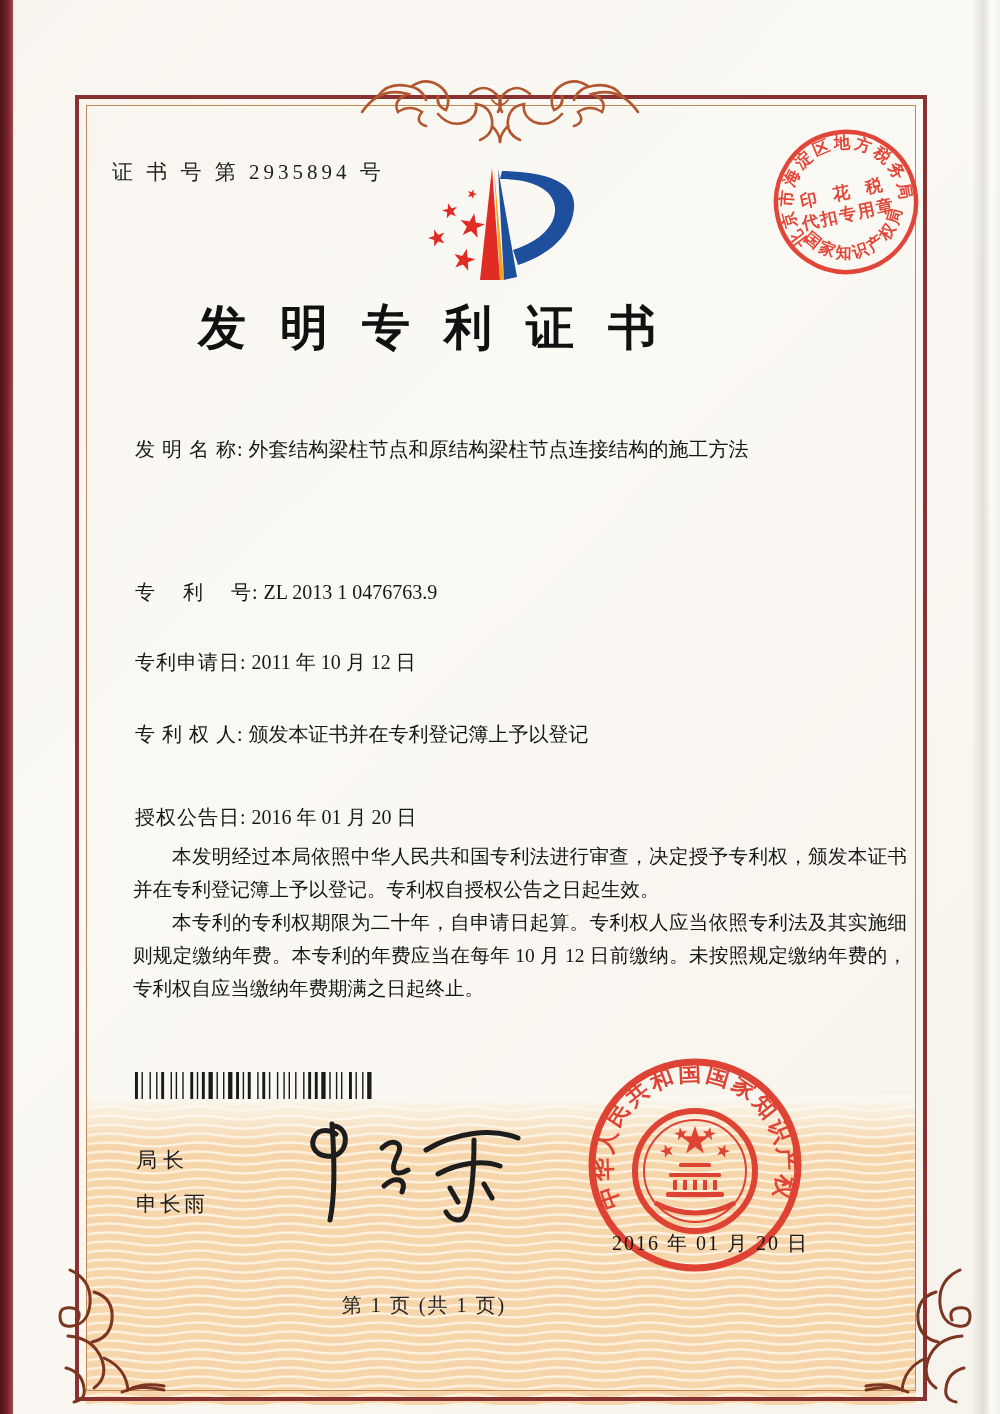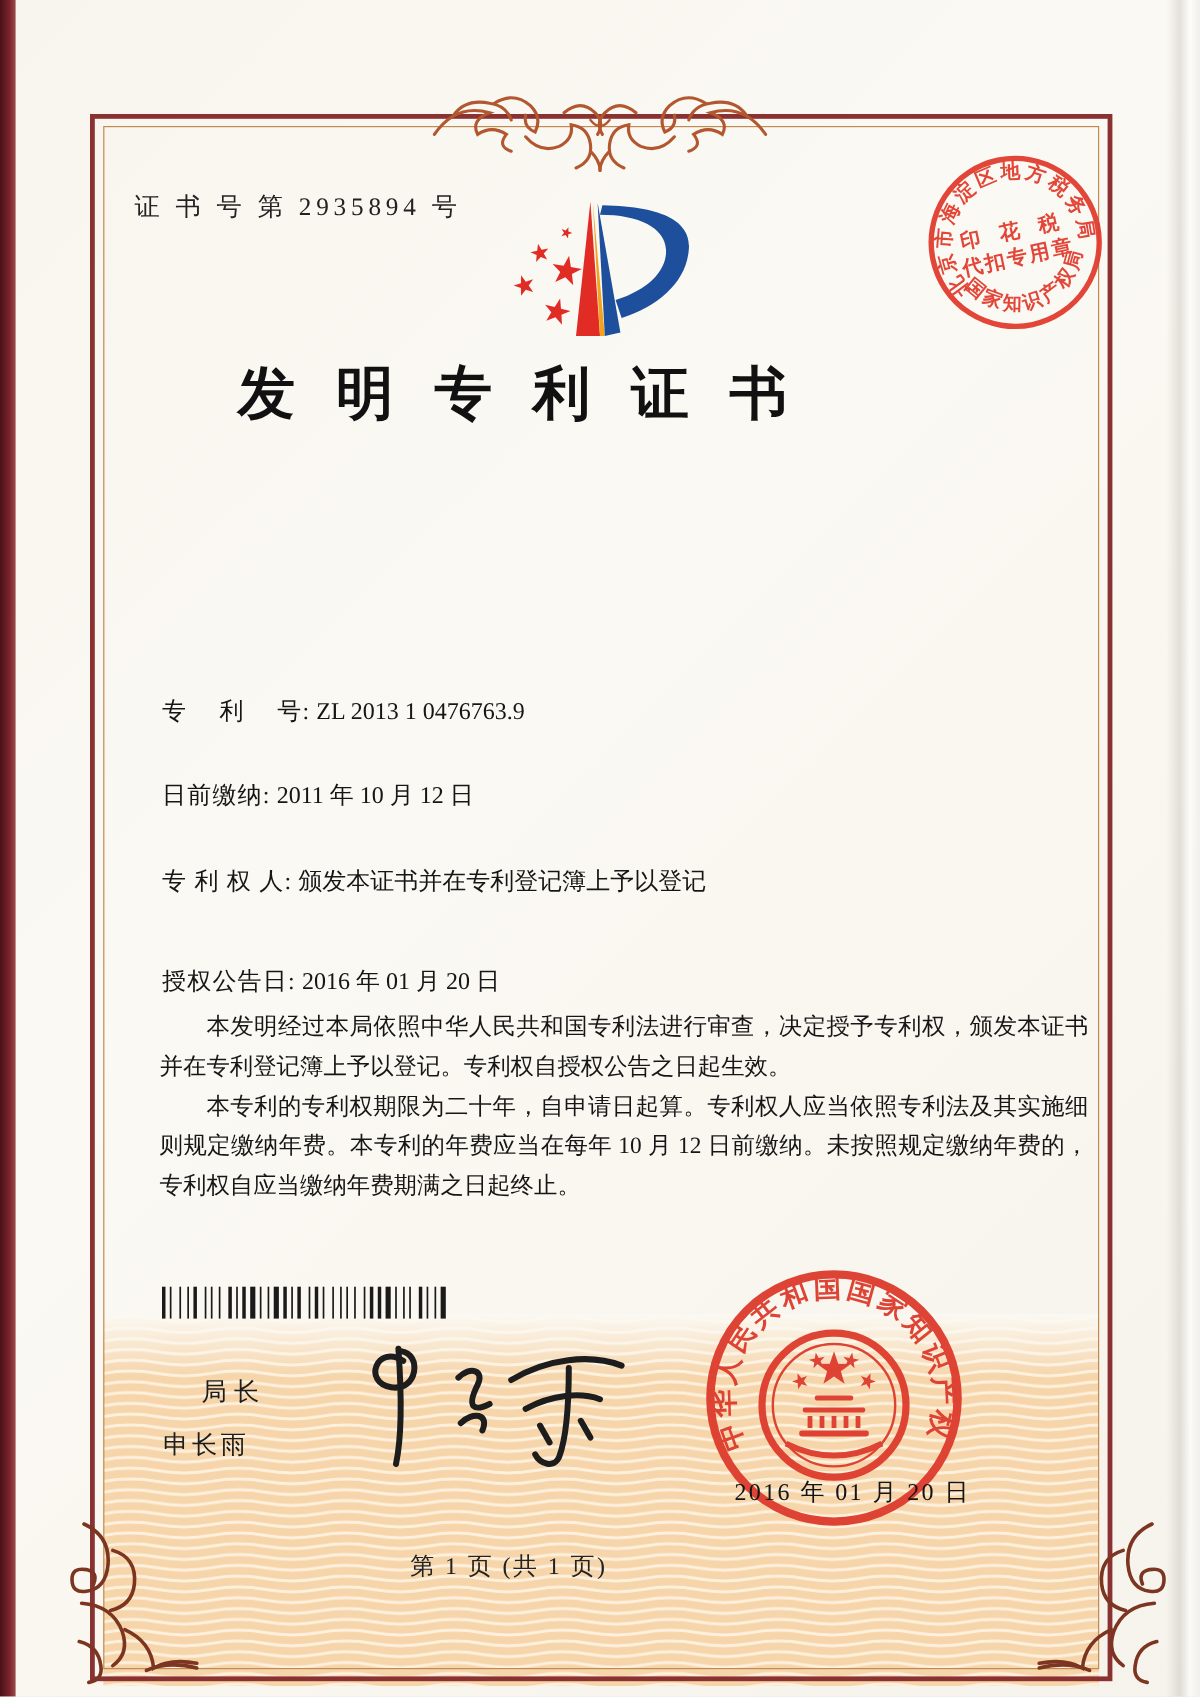--- a/index.html
+++ b/index.html
@@ -25,21 +25,21 @@
   
   .certno{position:absolute;left:112px;top:158px;font-size:21px;letter-spacing:4px;color:#222;}
   .title{position:absolute;left:0;top:296px;width:854px;text-align:center;
     font-size:48px;font-weight:bold;letter-spacing:34px;padding-left:34px;box-sizing:border-box;color:#111;}
   .field{position:absolute;left:135px;font-size:20px;white-space:nowrap;color:#161616;}
   .field .lbl{letter-spacing:1px;}
   .paras{position:absolute;left:133px;top:840px;width:774px;font-size:19.5px;line-height:33px;text-align:justify;color:#161616;}
   .paras p{margin:0;text-indent:2em;}
   .barcode{position:absolute;left:135px;top:1072px;width:252px;height:27px;z-index:3;}
   .signer-pos{position:absolute;left:136px;top:1146px;font-size:21px;letter-spacing:6px;z-index:4;
-    font-family:Liberation Serif, serif;margin-left:32px;}
+    font-family:Liberation Serif, serif;}
   .signer-name{position:absolute;left:136px;top:1190px;font-size:21px;letter-spacing:3px;z-index:4;
     font-family:"Liberation Sans","DejaVu Sans",sans-serif;}
   .signature{position:absolute;left:278px;top:1108px;z-index:4;}
   .seal-big{position:absolute;left:580px;top:1050px;z-index:4;opacity:.95;}
   .seal-date{position:absolute;left:612px;top:1230px;font-size:20px;letter-spacing:2px;color:#141414;z-index:5;}
   .stamp-tax{position:absolute;left:768px;top:124px;z-index:4;opacity:.93;}
   .footer{position:absolute;left:0;top:1292px;width:848px;text-align:center;font-size:20px;letter-spacing:2px;color:#222;z-index:4;}
   .logo{position:absolute;left:418px;top:150px;z-index:3;}
   .ornament-top{position:absolute;left:352px;top:56px;z-index:3;}
   .flourish{position:absolute;z-index:3;}
@@ -127,26 +127,30 @@
     <path d="M499,169 C556,170 573,186 571,206 C569,233 546,253 515,263 L510,248 C539,239 553,222 552,206 C551,188 530,177 497,177 Z" fill="#1d4f9c"></path>
     <use href="#star" transform="translate(469,192) scale(0.5) rotate(20)" fill="#e12c26"></use>
     <use href="#star" transform="translate(447,209) scale(0.8) rotate(-12)" fill="#e12c26"></use>
     <use href="#star" transform="translate(469,224) scale(1.3) rotate(10)" fill="#e12c26"></use>
     <use href="#star" transform="translate(434,236) scale(0.9) rotate(-18)" fill="#e12c26"></use>
     <use href="#star" transform="translate(461,258) scale(1.15) rotate(14)" fill="#e12c26"></use>
   </svg>
 
   <div class="title">发明专利证书</div>
 
+  <div class="field" style="top:436px;">
+    <span class="lbl">发 明 名 称:</span>
+    <span class="val">外套结构梁柱节点和原结构梁柱节点连接结构的施工方法</span>
+  </div>
   <div class="field" style="top:579px;">
     <span class="lbl">专　 利　 号:</span>
     <span class="val">ZL 2013 1 0476763.9</span>
   </div>
   <div class="field" style="top:649px;">
-    <span class="lbl">日前缴纳:</span>
+    <span class="lbl">专利申请日:</span>
     <span class="val">2011 年 10 月 12 日</span>
   </div>
   <div class="field" style="top:721px;">
     <span class="lbl">专 利 权 人:</span>
     <span class="val">颁发本证书并在专利登记簿上予以登记</span>
   </div>
   <div class="field" style="top:792px;margin-top:12px;">
     <span class="lbl">授权公告日:</span>
     <span class="val">2016 年 01 月 20 日</span>
   </div>

